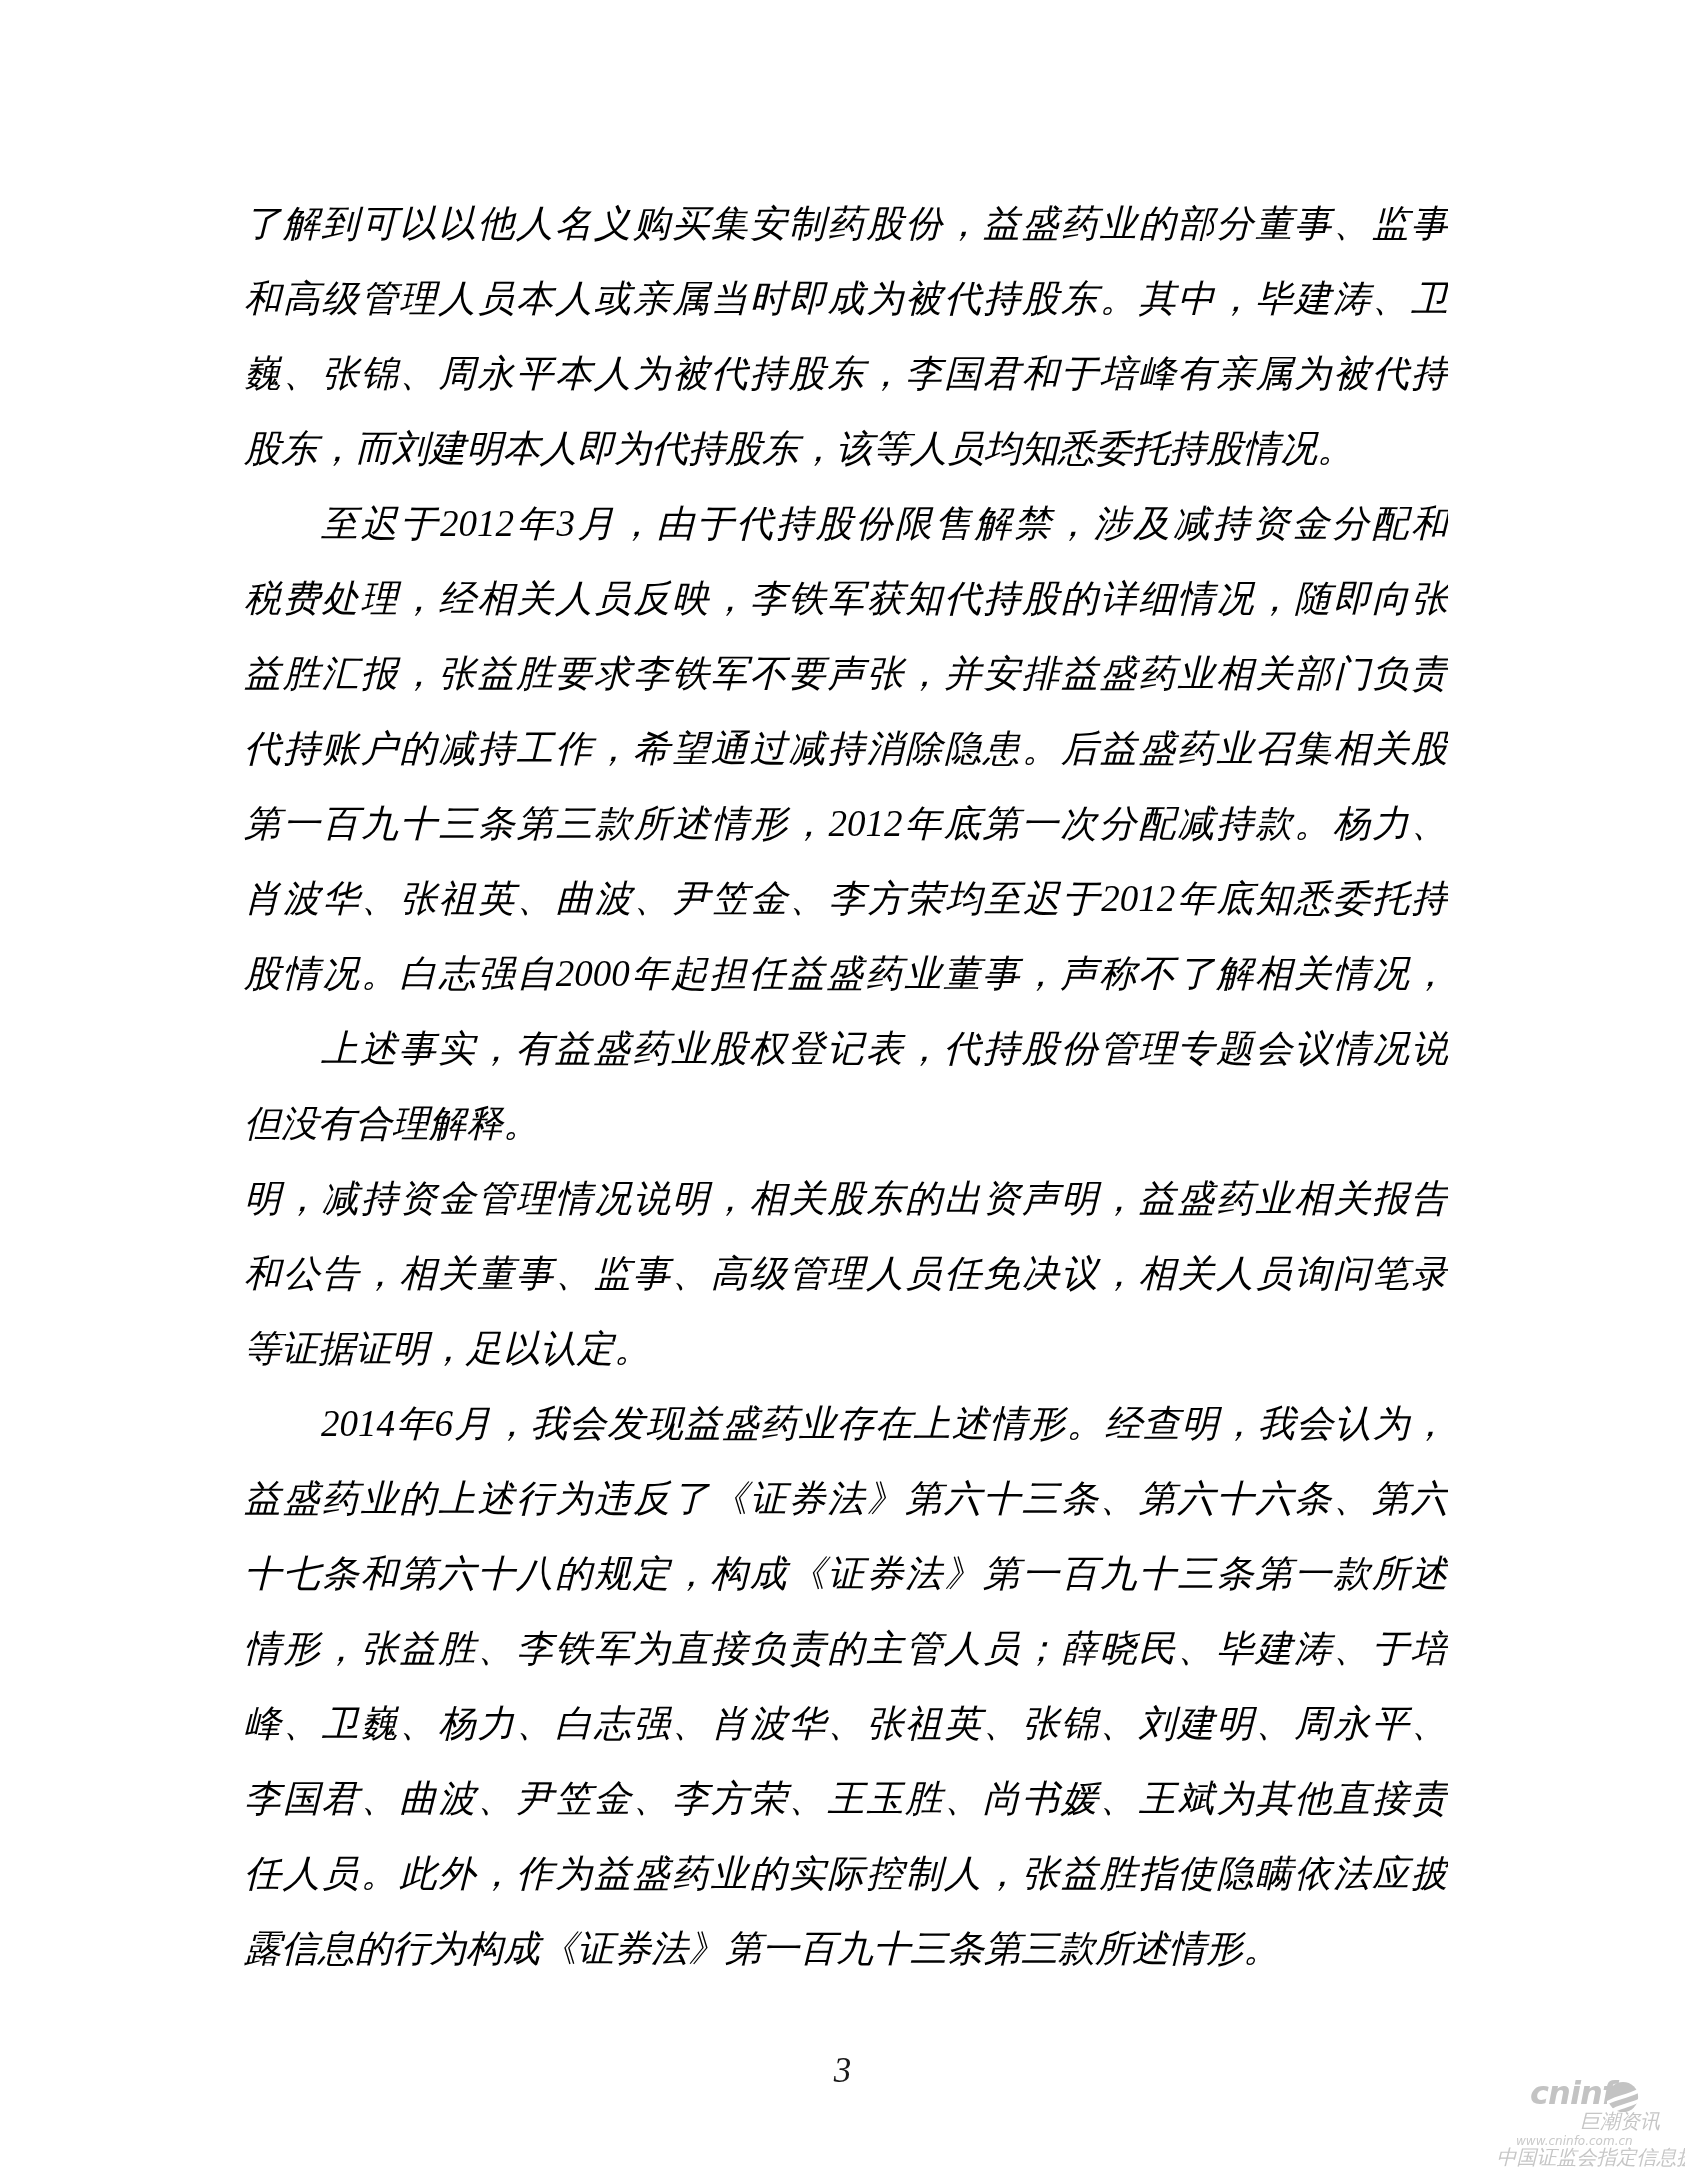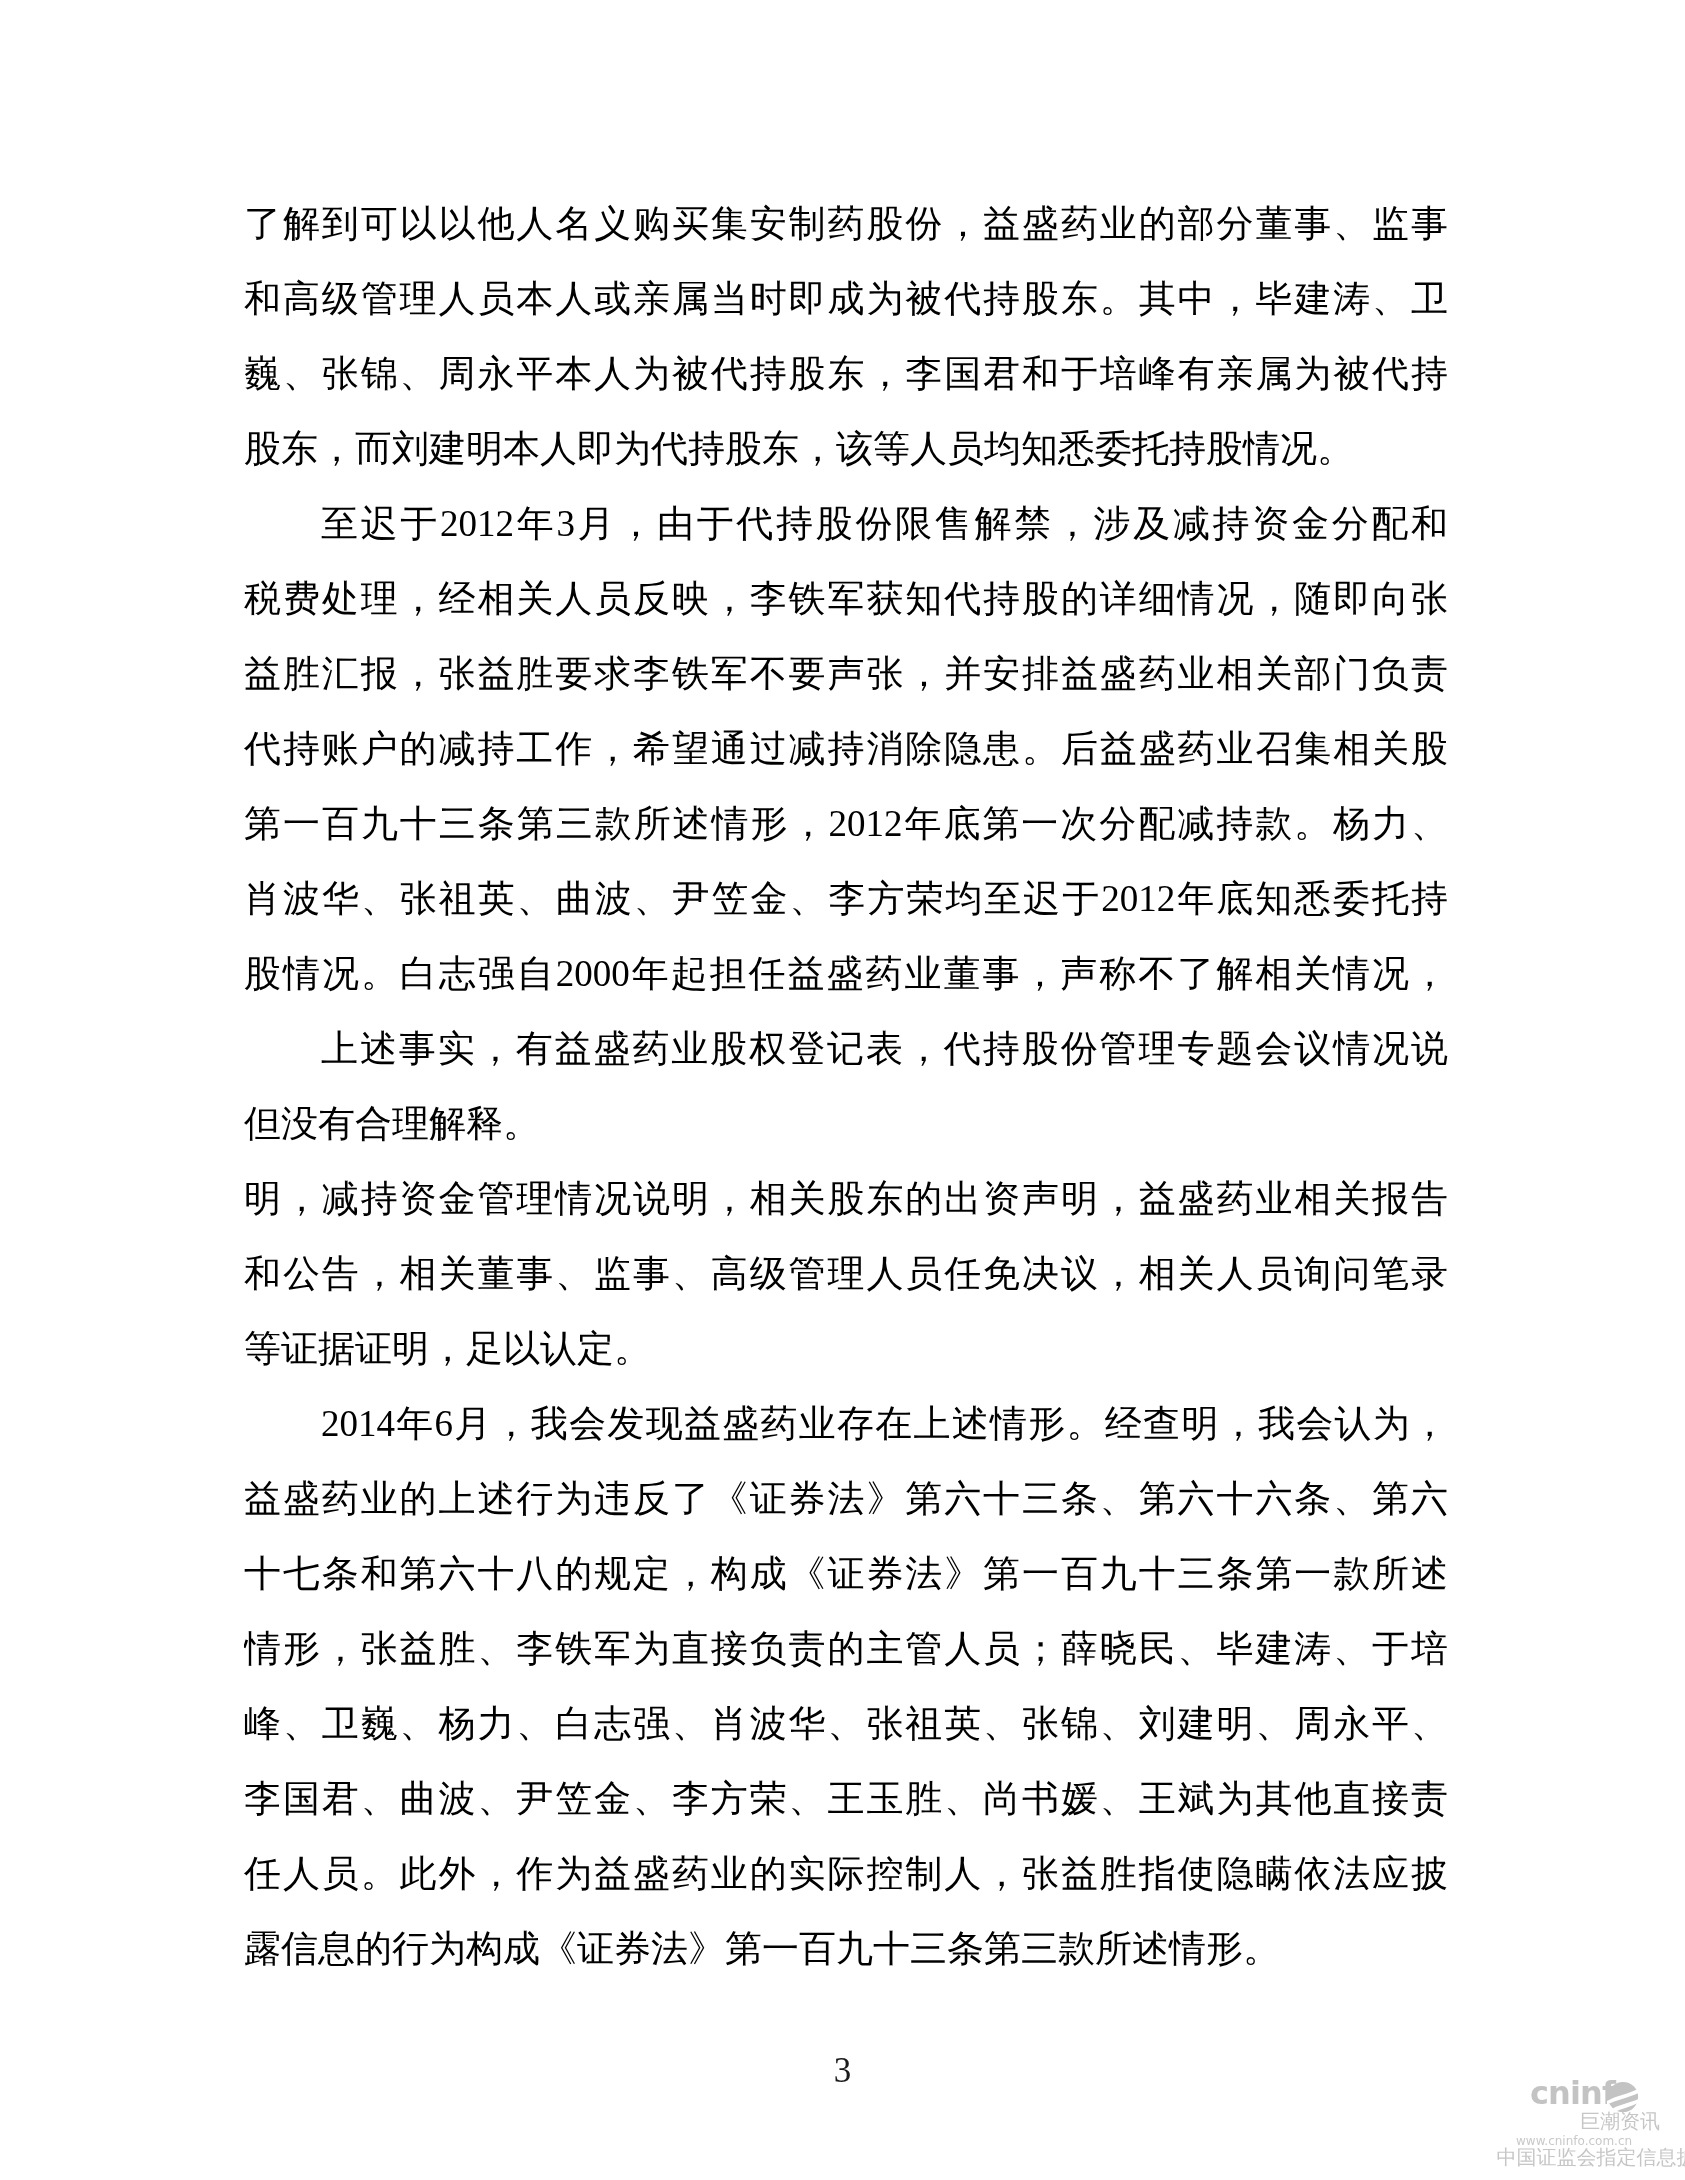--- a/index.html
+++ b/index.html
@@ -4,20 +4,21 @@
 <style>
   * { margin: 0; padding: 0; box-sizing: border-box; }
   html, body { background: #ffffff; }
   .page {
     position: relative;
     width: 1685px;
     height: 2180px;
     background: #ffffff;
     overflow: hidden;
     font-family: "Liberation Serif", "DejaVu Serif", serif;
+    font-style: italic;
   }
   .doc-body {
     position: absolute;
     left: 244px;
     top: 186px;
     width: 1204px;
     color: #000000;
     font-size: 37px;
   }
   .line {

